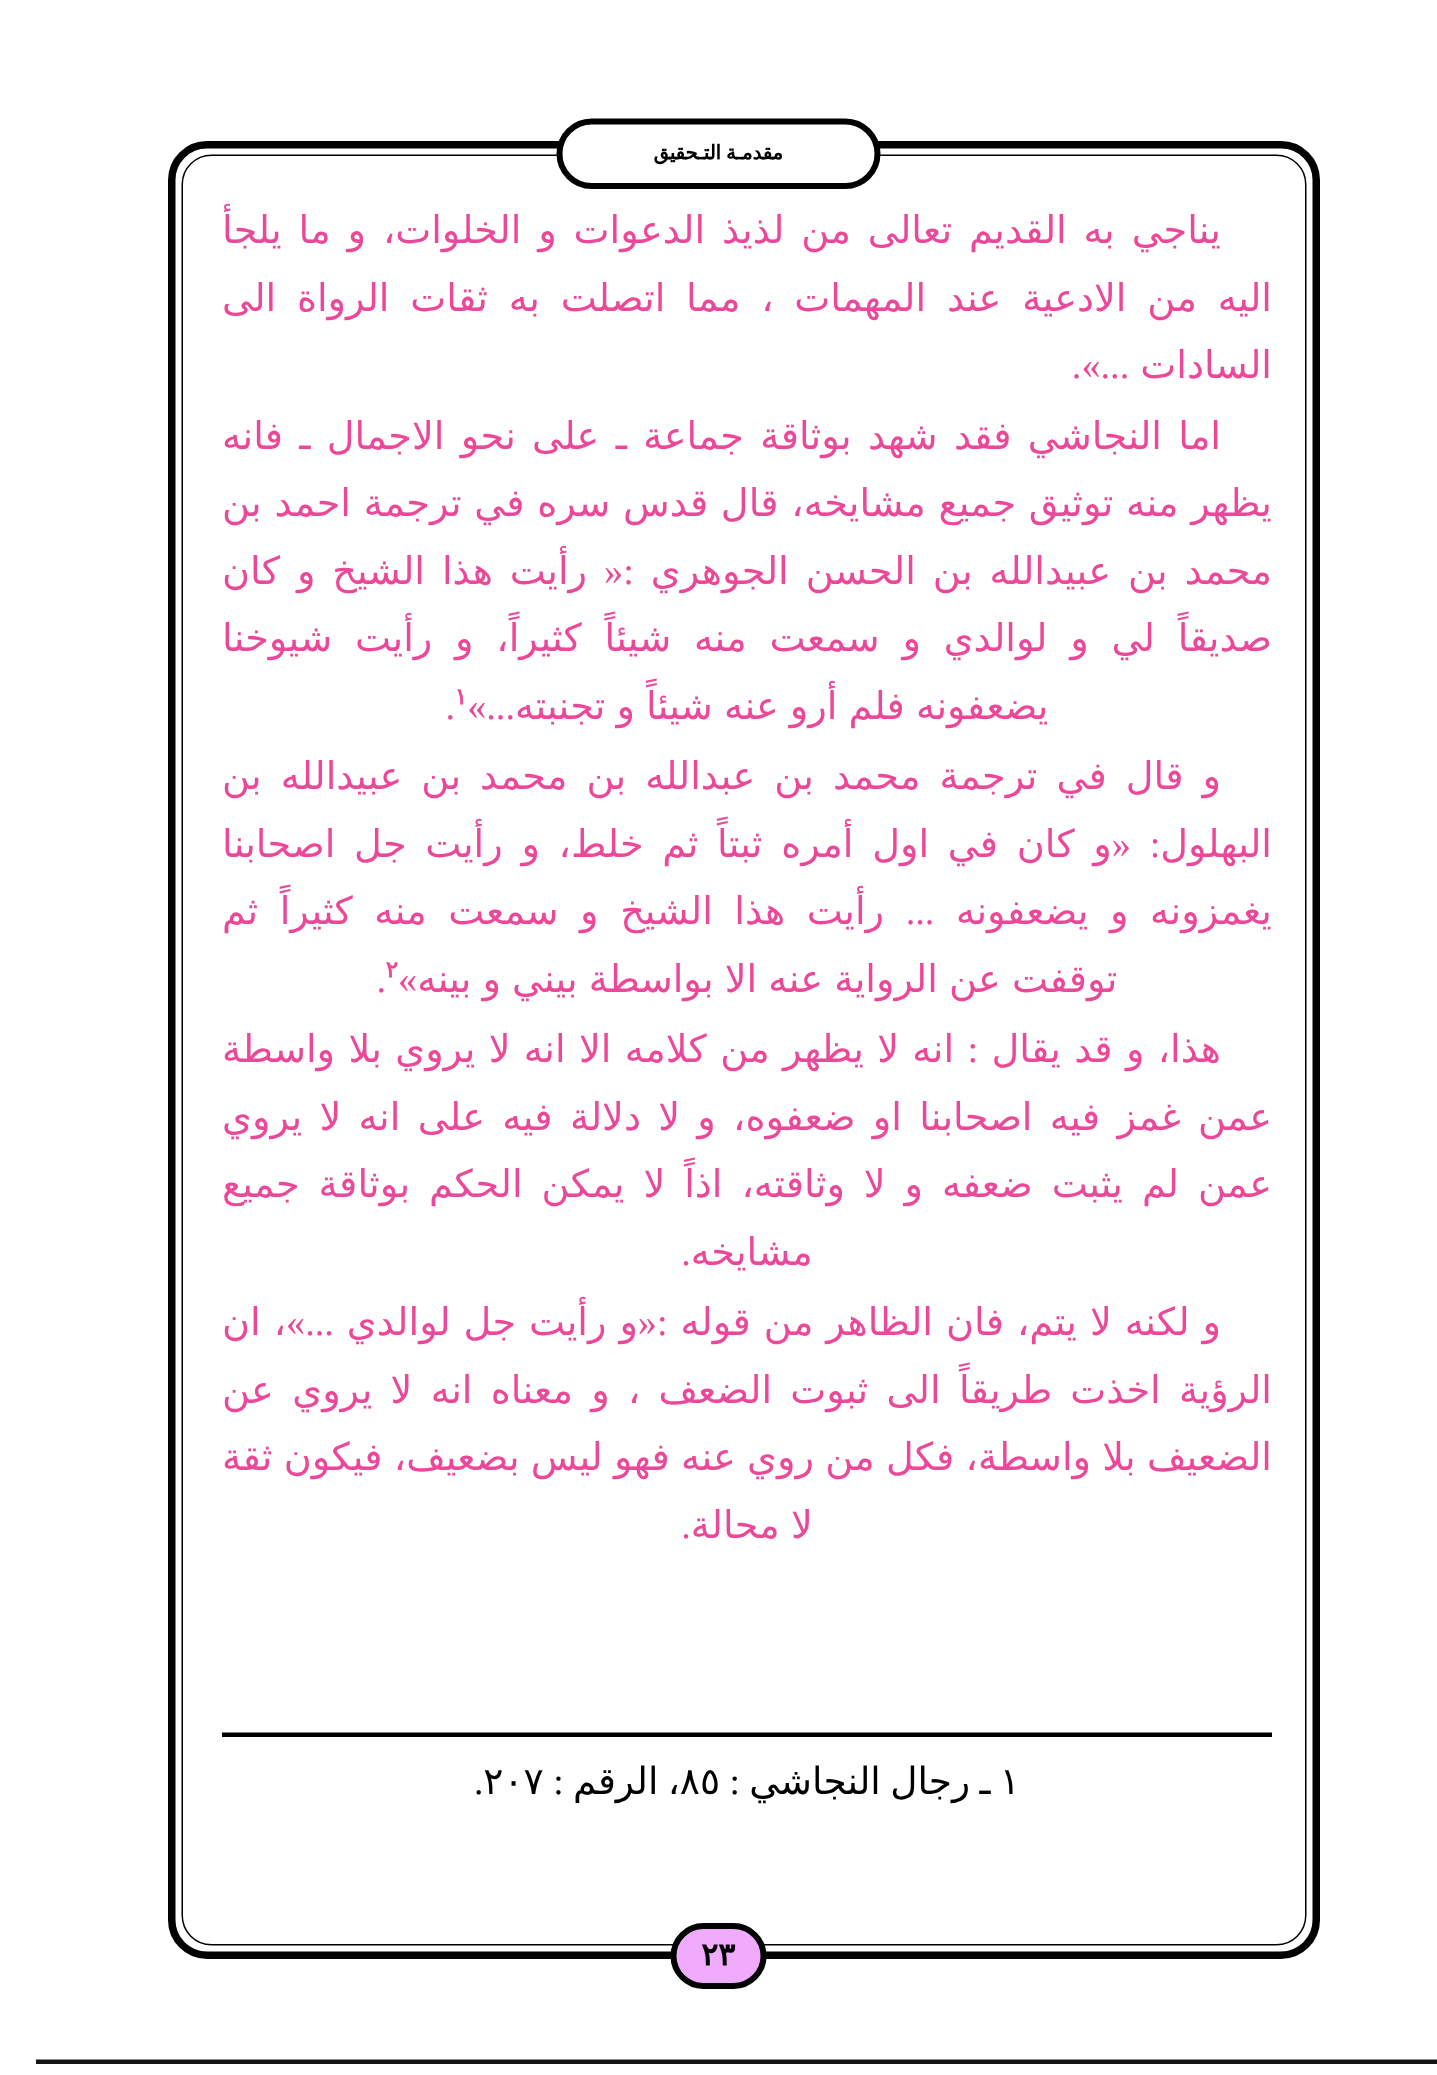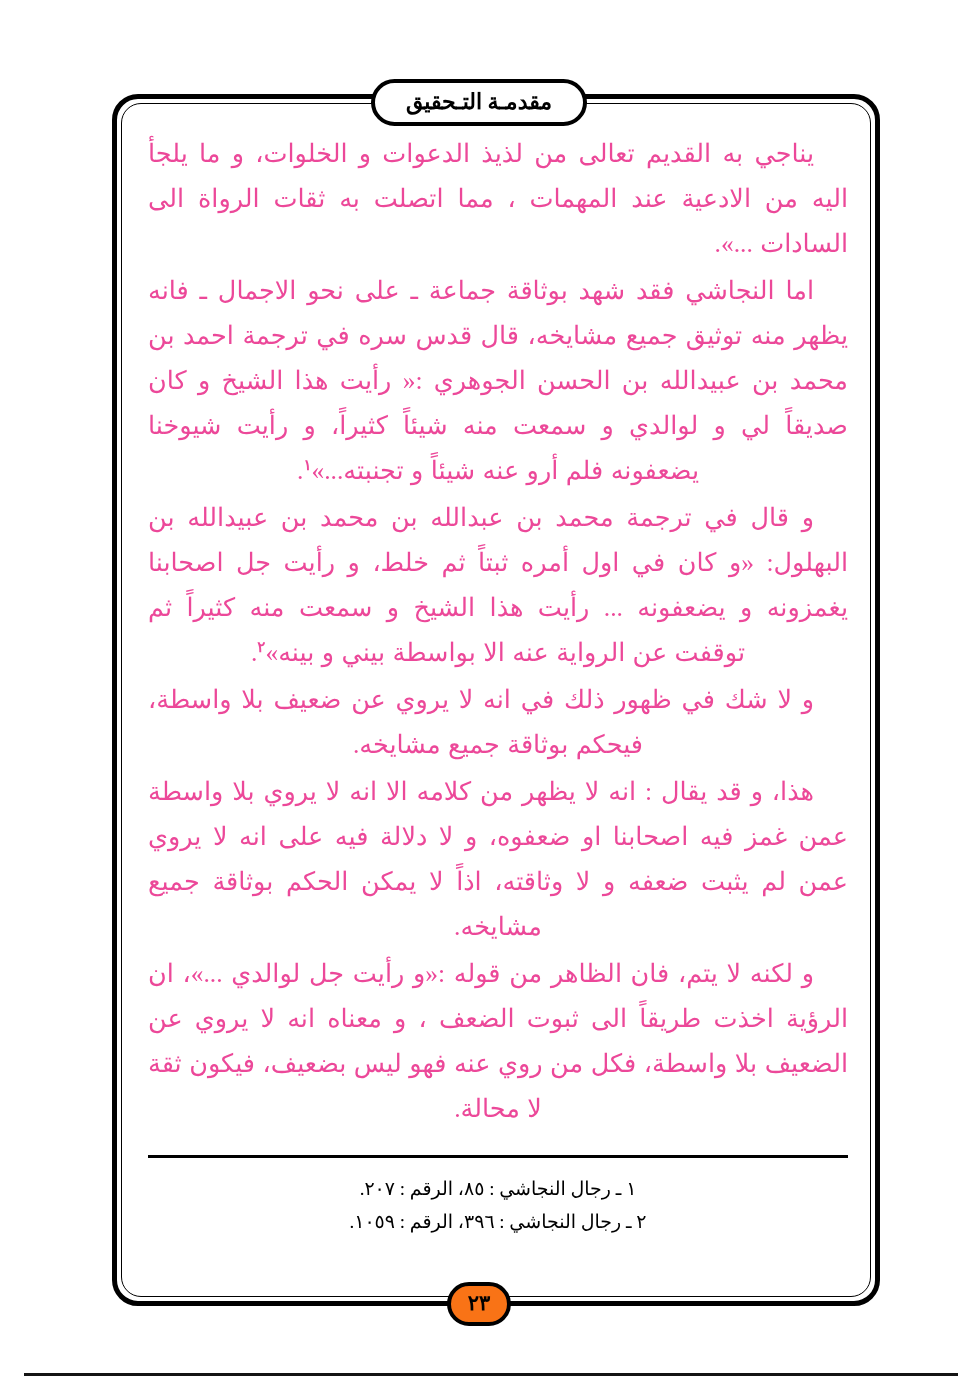--- a/index.html
+++ b/index.html
@@ -52,37 +52,37 @@
     background: #ffffff;
     border: 4.5px solid #000000;
     border-radius: 24px;
     box-sizing: border-box;
     display: flex;
     align-items: center;
     justify-content: center;
     z-index: 5;
   }
   .header-pill-text {
-    font-size: 22px;
+    font-size: 13px;
     font-weight: bold;
     letter-spacing: 1px;
     color: #000000;
     line-height: 1;
     transform: translateY(-1px);
   }
 
   
   .pagenum-pill {
     position: absolute;
     left: 50%;
     top: 1282px;
     transform: translateX(-50%);
     width: 64px;
     height: 44px;
-    background: #f97316;
+    background: #f0abfc;
     border: 4.5px solid #000000;
     border-radius: 22px;
     box-sizing: border-box;
     display: flex;
     align-items: center;
     justify-content: center;
     z-index: 5;
   }
   .pagenum-text {
     font-size: 21px;
@@ -138,21 +138,21 @@
     direction: rtl;
     color: #000000;
   }
   .fn-rule {
     width: 700px;
     height: 0;
     border-top: 3px solid #000000;
     margin: 0 0 14px 0;
   }
   .fn-line {
-    font-size: 19px;
+    font-size: 25px;
     line-height: 33px;
     text-align: center;
     margin: 0;
     letter-spacing: 0.2px;
   }
 
   
   .scan-edge {
     position: absolute;
     left: 24px;
@@ -181,32 +181,30 @@
 
 
     <p class="para last-center">
       <span>اما النجاشي فقد شهد بوثاقة جماعة ـ على نحو الاجمال ـ فانه يظهر منه توثيق جميع مشايخه، قال قدس سره في ترجمة احمد بن محمد بن عبيدالله بن الحسن الجوهري :« رأيت هذا الشيخ و كان صديقاً لي و لوالدي و سمعت منه شيئاً كثيراً، و رأيت شيوخنا يضعفونه فلم أرو عنه شيئاً و تجنبته...»</span><sup class="fn">١</sup><span>.</span>
     </p>
 
     <p class="para last-center">
       <span>و قال في ترجمة محمد بن عبدالله بن محمد بن عبيدالله بن البهلول: «و كان في اول أمره ثبتاً ثم خلط، و رأيت جل اصحابنا يغمزونه و يضعفونه ... رأيت هذا الشيخ و سمعت منه كثيراً ثم توقفت عن الرواية عنه الا بواسطة بيني و بينه»</span><sup class="fn">٢</sup><span>.</span>
     </p>
 
-    <p class="para last-center">و لا شك في ظهور ذلك في انه لا يروي عن ضعيف بلا واسطة، فيحكم بوثاقة جميع مشايخه.</p>
 
     <p class="para last-center">هذا، و قد يقال : انه لا يظهر من كلامه الا انه لا يروي بلا واسطة عمن غمز فيه اصحابنا او ضعفوه، و لا دلالة فيه على انه لا يروي عمن لم يثبت ضعفه و لا وثاقته، اذاً لا يمكن الحكم بوثاقة جميع مشايخه.</p>
 
     <p class="para last-center">و لكنه لا يتم، فان الظاهر من قوله :«و رأيت جل لوالدي ...»، ان الرؤية اخذت طريقاً الى ثبوت الضعف ، و معناه انه لا يروي عن الضعيف بلا واسطة، فكل من روي عنه فهو ليس بضعيف، فيكون ثقة لا محالة.</p>
 
   </div>
 
   <div class="footnotes">
     <div class="fn-rule"></div>
     <p class="fn-line">١ ـ رجال النجاشي : ٨٥، الرقم : ٢٠٧.</p>
-    <p class="fn-line">٢ ـ رجال النجاشي : ٣٩٦، الرقم : ١٠٥٩.</p>
   </div>
 
   <div class="pagenum-pill">
     <span class="pagenum-text">٢٣</span>
   </div>
 
   <div class="scan-edge"></div>
 
 </div>
 

